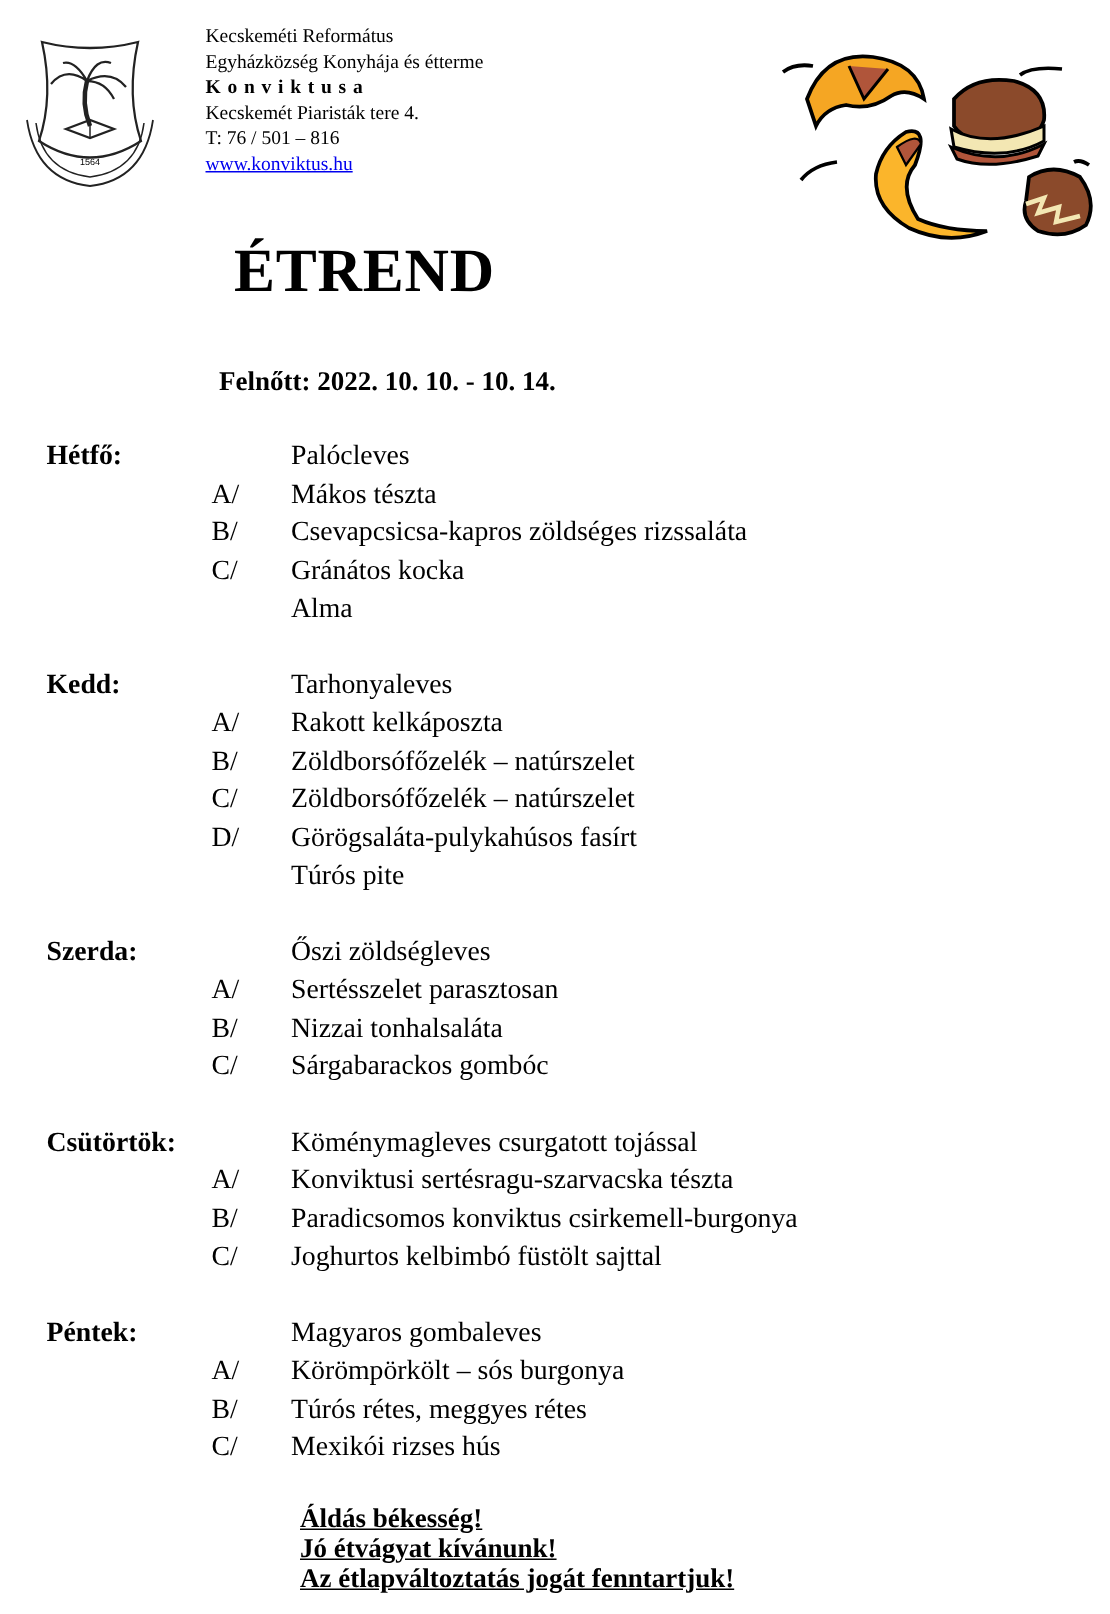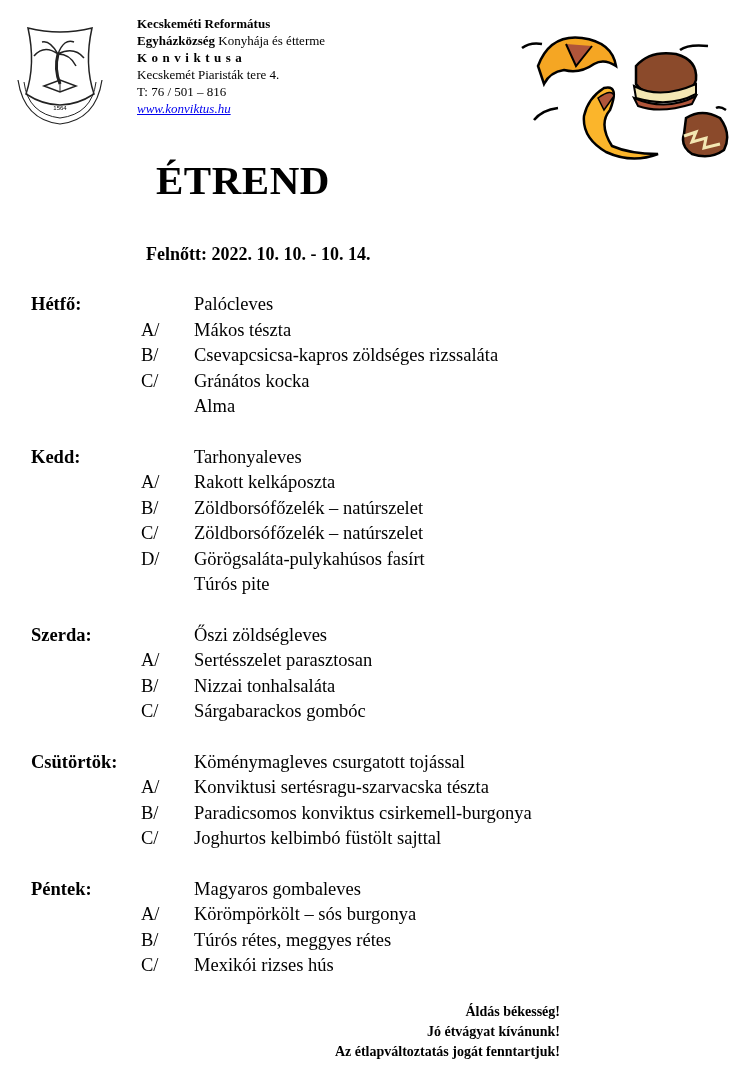--- a/index.html
+++ b/index.html
@@ -3,33 +3,33 @@
 <meta charset="utf-8">
 <style>
   html, body { margin: 0; padding: 0; background: #ffffff; }
   body {
     width: 740px; height: 1076px; position: relative; overflow: hidden;
     font-family: "Liberation Serif", "DejaVu Serif", serif; color: #000;
   }
   .logo { position: absolute; left: 14px; top: 24px; width: 92px; height: 104px; }
   .org { position: absolute; left: 137px; top: 15px; font-size: 13px; line-height: 17px; }
   .org div { white-space: nowrap; }
-  .org .b { font-weight: bold; }
+  .org .b { font-weight: normal; }
   .org .spaced { font-weight: bold; letter-spacing: 4.5px; }
-  .org a { color: #0000ee; text-decoration: underline; font-style: italic; }
+  .org a { color: #0000ee; text-decoration: underline; }
   .pastries { position: absolute; left: 520px; top: 14px; width: 212px; height: 146px; }
   .title { position: absolute; left: 156px; top: 140px; font-size: 41px; font-weight: bold; letter-spacing: 0.5px; margin-top: 16px; }
   .subtitle { position: absolute; left: 146px; top: 244px; font-size: 18px; font-weight: bold; }
   .menu { position: absolute; left: 15px; top: 292px; width: 700px; }
   .day { margin-bottom: 25px; margin-left: 16px; }
   .row { display: flex; height: 25.5px; font-size: 18.5px; line-height: 25.5px; }
   .day-name { width: 110px; font-weight: bold; }
   .letter { width: 53px; }
   .dish { white-space: nowrap; }
-  .footer { position: absolute; left: 200px; top: 1002px; width: 360px; text-align: right; font-weight: bold; font-size: 14px; line-height: 20px; }
+  .footer { position: absolute; left: 200px; top: 1002px; width: 360px; text-align: left; font-weight: bold; font-size: 18px; line-height: 20px; text-decoration: underline; }
 </style>
 </head>
 <body>
 
 <svg class="logo" viewBox="0 0 92 104">
   <path d="M14 4 Q46 12 78 4 Q70 40 80 70 Q46 92 12 70 Q22 40 14 4 Z" fill="none" stroke="#222" stroke-width="1.5"></path>
   <path d="M46 60 Q40 45 44 30" fill="none" stroke="#222" stroke-width="3"></path>
   <path d="M44 30 Q30 20 20 32 M44 30 Q36 16 28 18 M44 30 Q50 14 60 18 M44 30 Q60 22 70 34 M44 30 Q56 30 62 42" fill="none" stroke="#222" stroke-width="1.5"></path>
   <path d="M30 62 L46 56 L62 62 L46 68 Z" fill="none" stroke="#222" stroke-width="1.5"></path>
   <path d="M46 56 L46 68" stroke="#222" stroke-width="1"></path>

